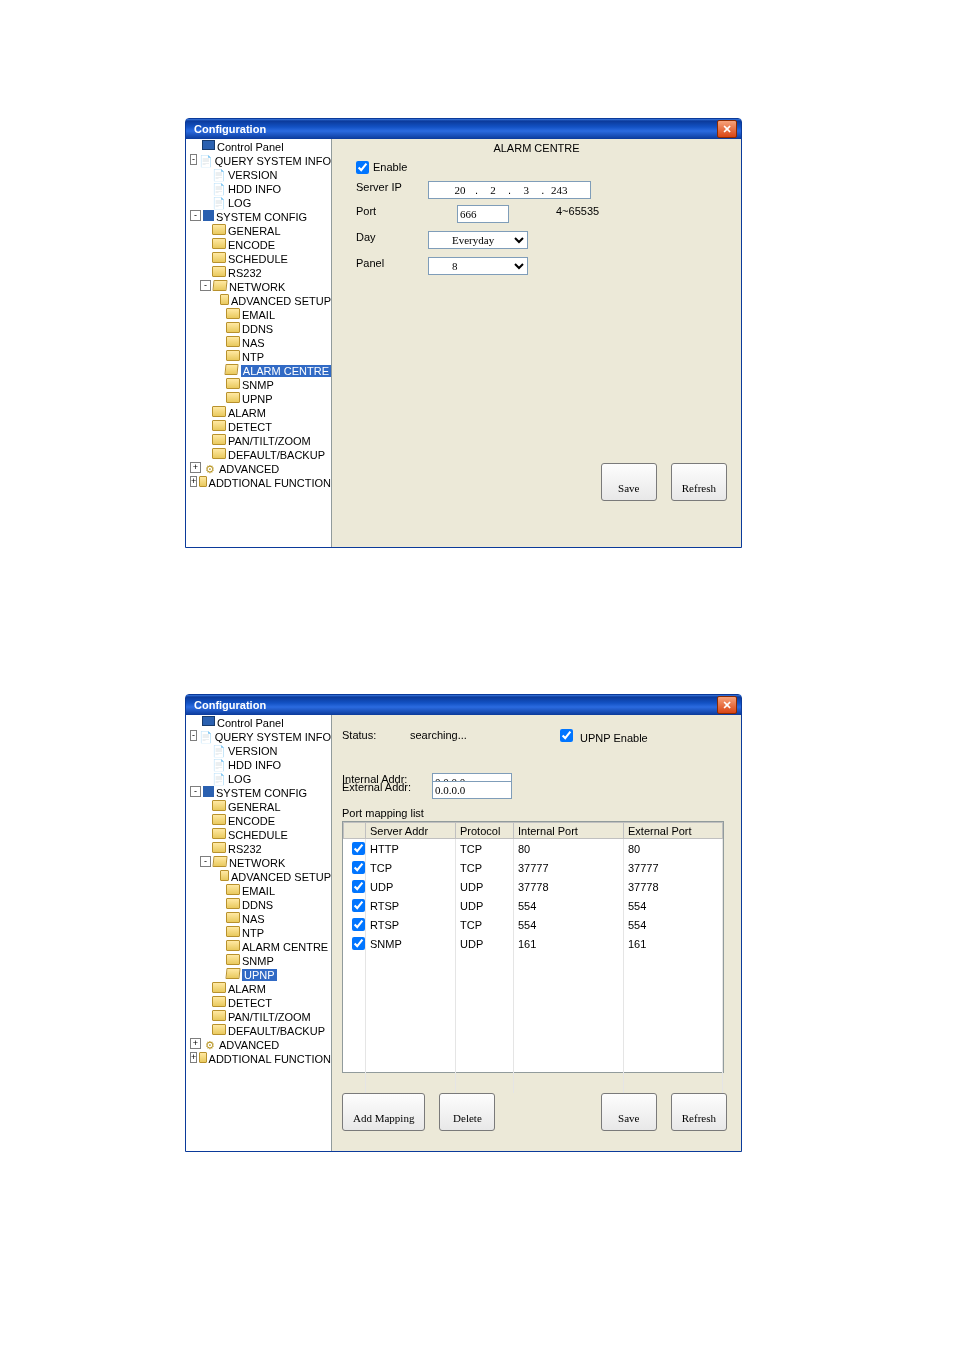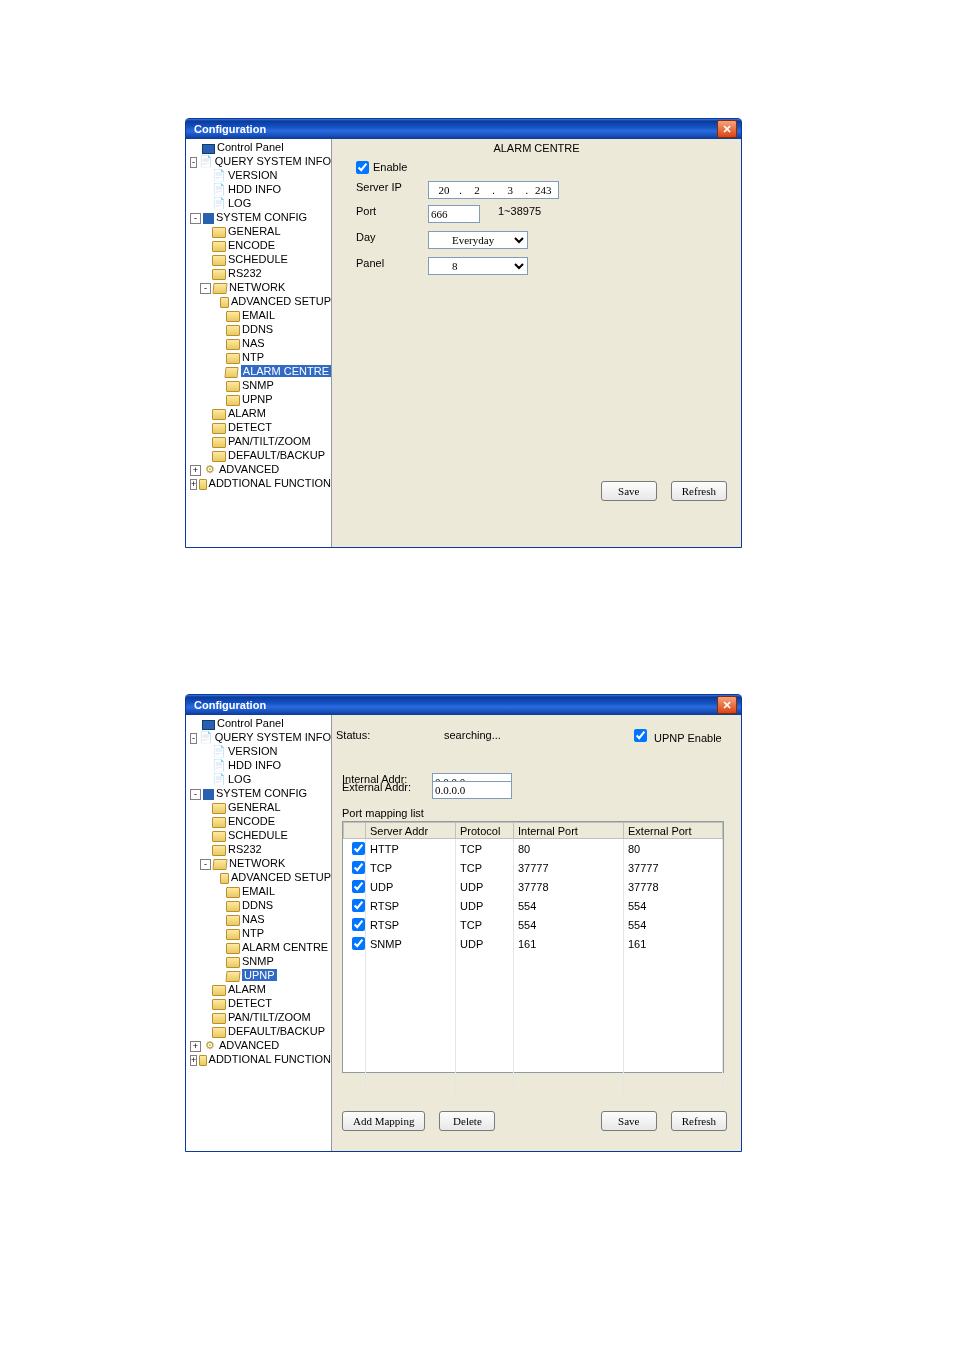--- a/index.html
+++ b/index.html
@@ -3,43 +3,43 @@
 <meta charset="utf-8">
 <style>
 html,body{margin:0;padding:0;background:#fff;font-family:Tahoma,Arial,sans-serif;font-size:11px;color:#000;}
 .page{width:954px;height:1350px;position:relative;}
 .win{position:absolute;left:185px;width:555px;border:1px solid #0b3a9a;border-radius:4px 4px 0 0;background:#ece9d8;box-shadow:0 0 0 1px #0a2e7a inset;}
 .titlebar{height:20px;line-height:20px;padding:0 4px 0 8px;color:#fff;font-weight:bold;
  background:linear-gradient(to bottom,#3a79e0 0%,#0b3a9a 10%,#1352c4 40%,#2b6be0 60%,#0b3a9a 100%);display:flex;align-items:center;justify-content:space-between;}
 .closebtn{width:18px;height:16px;background:linear-gradient(to bottom,#f7a27a,#d94514);border:1px solid #8a2a00;border-radius:2px;display:flex;align-items:center;justify-content:center;color:#fff;font-weight:bold;font-size:11px;cursor:pointer;}
 .inner{display:flex;height:calc(100% - 20px);}
 .tree{width:145px;background:#fff;border-right:1px solid #919b9c;overflow:hidden;padding:1px 0;}
-.treeitem{display:flex;align-items:flex-end;height:14px;line-height:14px;padding-left:4px;white-space:nowrap;cursor:pointer;}
+.treeitem{display:flex;align-items:flex-start;height:14px;line-height:14px;padding-left:4px;white-space:nowrap;cursor:pointer;}
 .ti0{padding-left:4px;} .ti1{padding-left:14px;} .ti2{padding-left:28px;}
 .expander{width:9px;height:9px;border:1px solid #7e7e7e;background:#fff;margin-right:2px;display:inline-flex;align-items:center;justify-content:center;font-size:9px;line-height:7px;color:#000;}
 .noexp{width:12px;display:inline-block;}
 .icn{width:14px;display:inline-flex;align-items:center;justify-content:center;margin-right:2px;font-size:11px;}
 .icn.doc::before{content:"📄";font-size:11px;}
 .icn.sysc{background:#2a60b0;width:11px;height:11px;}
 .icn.folder{background:linear-gradient(#ffe9a3,#e9c95e);border:1px solid #b8912c;width:12px;height:9px;border-radius:1px;}
 .icn.folderO{background:linear-gradient(#ffe9a3,#e9c95e);border:1px solid #b8912c;width:12px;height:9px;border-radius:1px;transform:skewX(-6deg);}
 .icn.gear::before{content:"⚙";font-size:11px;color:#b79421;}
 .icn.panel{background:#2a60b0;width:11px;height:8px;border:1px solid #163a6c;}
 .sel{background:#316ac5;color:#fff;padding:0 2px;}
 .pane{flex:1;background:#ece9d8;position:relative;}
 .paneHeader{position:absolute;top:0;left:0;right:0;text-align:center;height:18px;line-height:18px;}
 .form-row{position:absolute;left:24px;display:flex;align-items:flex-start;height:20px;}
 .form-row label{width:72px;}
 input[type=text]{height:16px;border:1px solid #7f9db9;background:#fff;font:11px Tahoma;padding:0 2px;}
 select{height:18px;border:1px solid #7f9db9;background:#fff;font:11px Tahoma;padding-left:19px;}
 .ip-oct{width:22px;border:none;text-align:center;height:14px;font:11px Tahoma;}
-.ipbox{display:inline-flex;align-items:center;border:1px solid #7f9db9;background:#fff;height:16px;padding:0 2px;}
+.ipbox{display:inline-flex;align-items:center;border:1px solid #7f9db9;background:#fff;height:16px;padding:0 18px;}
 .ipbox span{padding:0 2px;}
 .btnbar{position:absolute;right:14px;display:flex;gap:14px;}
-.wbtn{min-width:56px;height:20px;border:1px solid #7a7a7a;background:linear-gradient(#fdfdfd,#e8e8e8);border-radius:3px;cursor:pointer;font:11px Tahoma;padding:0 10px;}
+.wbtn{min-width:56px;height:20px;border:1px solid #7a7a7a;background:linear-gradient(#fdfdfd,#e8e8e8);border-radius:3px;cursor:pointer;font:11px Tahoma;padding:18px 10px;}
 .chk{margin:0 4px 0 0;}
 .porttable{position:absolute;left:10px;border:1px solid #919b9c;background:#fff;width:380px;}
 .porttable table{border-collapse:collapse;width:100%;table-layout:fixed;}
 .porttable th{background:#ece9d8;border:1px solid #c0c0c0;font-weight:normal;height:15px;padding:0 4px;text-align:left;font-size:11px;}
 .porttable td{border-right:1px solid #e5e5e5;height:14px;padding:0 4px;font-size:11px;}
 .porttable .chkcol{width:22px;text-align:center;}
 .porttable tbody tr:nth-child(n+7) td{border-right:1px solid #e5e5e5;}
 .emptyrows td{color:transparent;}
 </style>
 </head>
@@ -192,24 +192,24 @@
     <span class="ipbox">
      <input class="ip-oct" value="20" style="">
               <span>.</span>
      <input class="ip-oct" value="2" style="">
               <span>.</span>
      <input class="ip-oct" value="3" style="">
               <span>.</span>
      <input class="ip-oct" value="243" style="">
     </span>
    </div>
-   <div class="form-row" style="top:66px;">
+   <div class="form-row" style="top:66px;gap:29px;">
     <label>Port</label>
     <input type="text" style="width: 46px;" value="666">
-    <span style="margin-left:18px">1~38975</span>
+    <span style="margin-left:18px">4~65535</span>
    </div>
    <div class="form-row" style="top:92px;">
     <label>Day</label>
     <select style="width:100px">
      <option>Everyday</option>
     </select>
    </div>
    <div class="form-row" style="top:118px;">
     <label>Panel</label>
     <select style="width:100px">
@@ -353,21 +353,21 @@
             <span>ADVANCED</span>
           </div>
           <div class="treeitem ti0">
             <span class="expander">+</span>
             <span class="icn folder"></span>
             <span>ADDTIONAL FUNCTION</span>
           </div>
         </div>
   <div class="pane">
 
-   <div class="form-row" style="top:14px;left:4px;gap:40px;">
+   <div class="form-row" style="top:14px;left:10px;">
     <label style="width:68px">Status:</label>
     <span style="width:120px">searching...</span>
     <span style="margin-left:30px"><input type="checkbox" class="chk" checked="" style="">
     <span>UPNP Enable</span></span>
    </div>
    <div class="form-row" style="top:42px;left:10px;margin-top:16px;">
     <label style="width:90px">Internal Addr:</label>
     <input type="text" style="width: 74px;" value="0.0.0.0">
    </div>
    <div class="form-row" style="top:66px;left:10px;">

